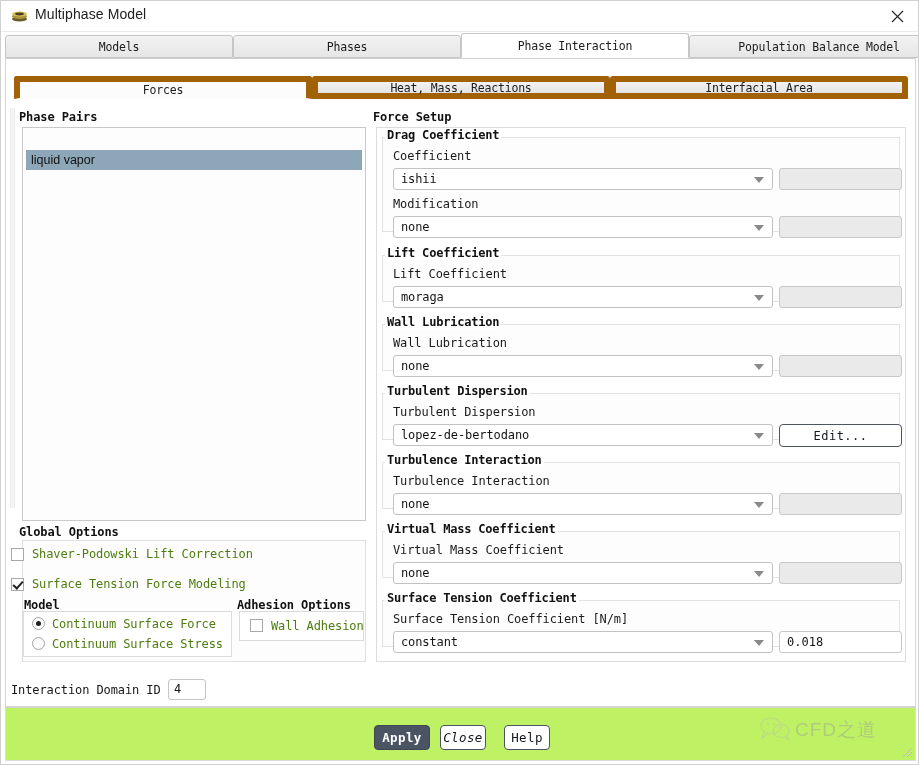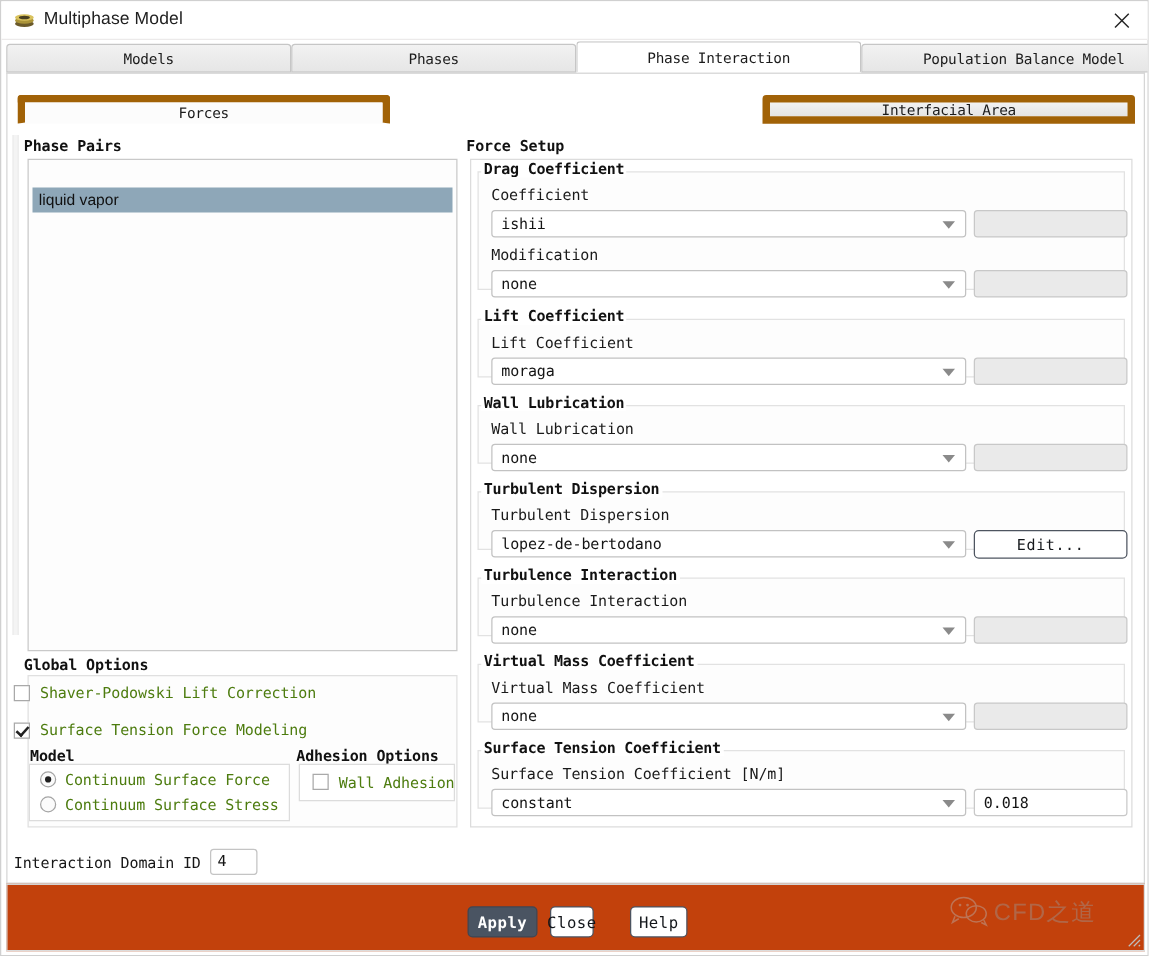--- a/index.html
+++ b/index.html
@@ -392,21 +392,21 @@
     padding-left: 5px;
     line-height: 19px;
   }
   .footer {
     position: absolute;
     left: 4px; top: 706px;
     width: 911px; height: 54px;
     box-sizing: border-box;
     border: 1px solid #dcdcdc;
     border-top: 1px solid #d3d3d3;
-    background: #c2410c;
+    background: #bef264;
   }
   .btn {
     position: absolute;
     top: 17px;
     height: 25px;
     box-sizing: border-box;
     border: 1px solid #4c5360;
     border-radius: 4px;
     background: #ffffff;
     display: flex;
@@ -491,20 +491,23 @@
     </div>
     <div class="tab" style="left:684px;width:260px;">
       <span>Population Balance Model</span>
     </div>
   </div>
 
   <div class="subtabstrip">
     <div class="subtab active" style="left:0px;width:298px;">
       <span>Forces</span>
     </div>
+    <div class="subtab" style="left:298px;width:298px;">
+      <span>Heat, Mass, Reactions</span>
+    </div>
     <div class="subtab" style="left:596px;width:298px;">
       <span>Interfacial Area</span>
     </div>
   </div>
 
   <div class="edge-scroll"></div>
 
   <div class="grouplabel" style="left:18px;top:109px;">Phase Pairs</div>
   <div class="listbox">
     <div class="list-item selected">
@@ -652,21 +655,21 @@
     <span class="domain-label">Interaction Domain ID</span>
     <div class="domain-input">
       <span>4</span>
     </div>
   </div>
 
   <div class="footer">
     <div class="btn primary" style="left:368px;width:56px;">
       <span>Apply</span>
     </div>
-    <div class="btn" style="left:434px;width:35px;">
+    <div class="btn" style="left:434px;width:46px;font-style:italic;">
       <span>Close</span>
     </div>
     <div class="btn" style="left:498px;width:46px;">
       <span>Help</span>
     </div>
     <span class="resize-grip">
       <svg width="13" height="13" viewBox="0 0 13 13">
         <line x1="12" y1="3" x2="3" y2="12" stroke="#bdbdbd" stroke-width="1"></line>
         <line x1="12" y1="7" x2="7" y2="12" stroke="#bdbdbd" stroke-width="1"></line>
         <line x1="12" y1="11" x2="11" y2="12" stroke="#bdbdbd" stroke-width="1"></line>

